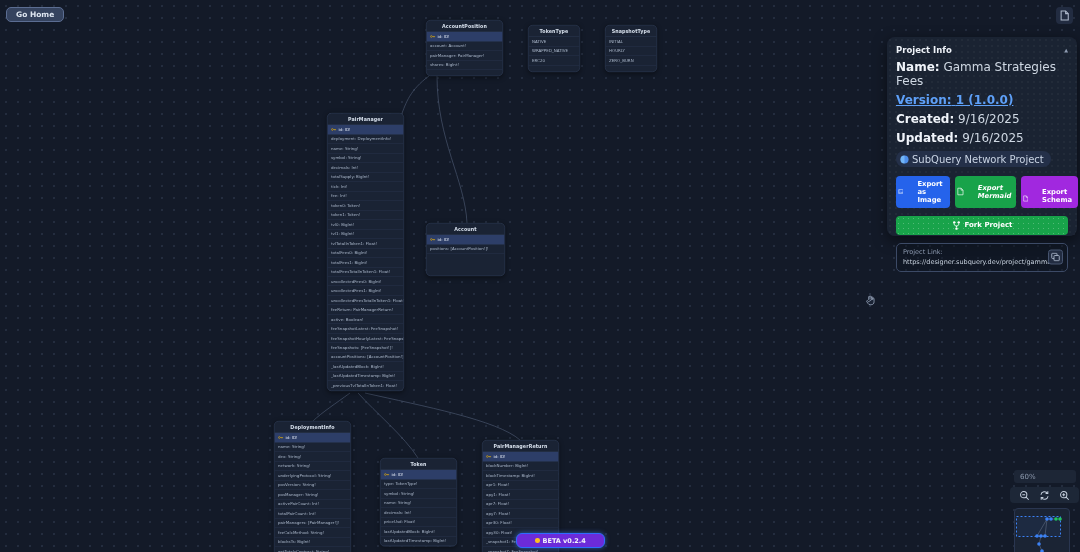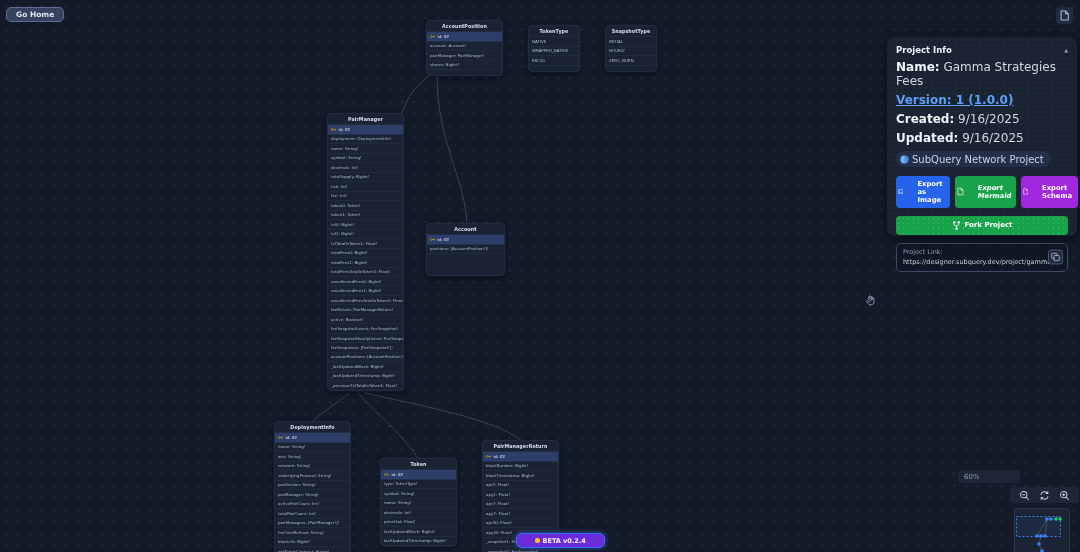--- a/index.html
+++ b/index.html
@@ -73,21 +73,21 @@
   .btn-row { margin-top:8px; display:flex; gap:5px; }
   .x-btn {
     flex:1; border:none; border-radius:4px; color:#fff; cursor:pointer;
     font-size:6.8px; font-weight:bold; line-height:1.2; padding:4px 2px;
     display:flex; align-items:center; justify-content:center; gap:14px; text-align:left;
     font-family:inherit;
   }
   .x-btn span { max-width:36px; }
   .btn-blue  { background:#2563eb; }
   .btn-green { background:#18a34a;font-style:italic; }
-  .btn-purple{ background:#a128df; }
+  .btn-purple{ background:#a128df;align-items:flex-end; }
   .fork-btn {
     margin-top:8px; width:100%; border:none; border-radius:4px; cursor:pointer;
     background-color:#18a34a;
     background-image:radial-gradient(rgba(255,255,255,.25) .8px, transparent .8px);
     background-size:5px 5px;
     color:#fff; font-size:7px; font-weight:bold; padding:4px 0;
     display:flex; align-items:center; justify-content:center; gap:4px;
     font-family:inherit;
   }
   .link-box {
@@ -96,21 +96,21 @@
   }
   .link-label { font-size:6.5px; color:#8c99af; }
   .link-value { font-size:6.5px; color:#c6d0dd; margin-top:2px; white-space:nowrap; overflow:hidden; }
   .copy-btn {
     position:absolute; right:4px; top:50%; transform:translateY(-50%);
     width:15px; height:15px; background:#222c41; border:1px solid #46546f; border-radius:3px;
     display:flex; align-items:center; justify-content:center; cursor:pointer;
   }
   
   .zoom-label {
-    position:absolute; left:958px; top:470px; width:62px; height:13px; z-index:20;
+    position:absolute; left:1014px; top:470px; width:62px; height:13px; z-index:20;
     background:#1d2636; border-radius:3px; color:#8d9aae; font-size:7px;
     display:flex; align-items:center; padding-left:6px;
   }
   .zoom-toolbar {
     position:absolute; left:1010px; top:487px; width:69px; height:16px; z-index:20;
     background:#1d2737; border-radius:4px; display:flex; align-items:center;
     justify-content:space-around; padding:0 4px;
   }
   .tool-btn { background:none; border:none; cursor:pointer; display:flex; align-items:center; padding:0; }
   .minimap {

